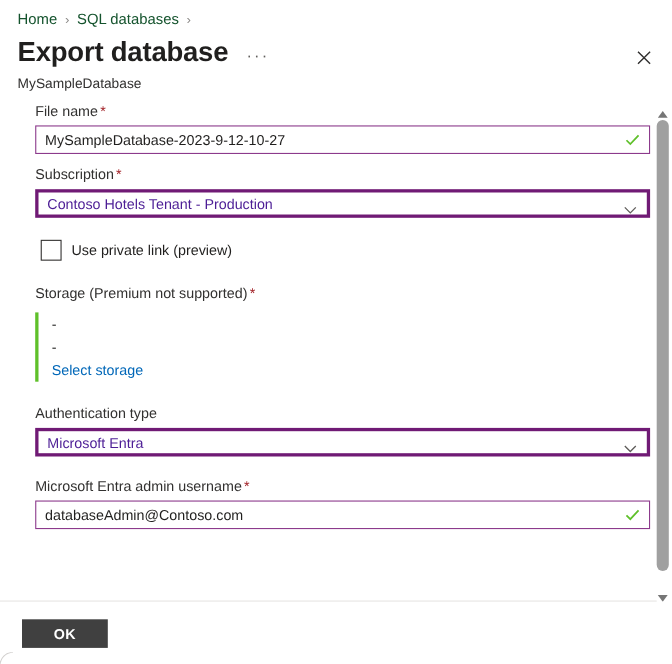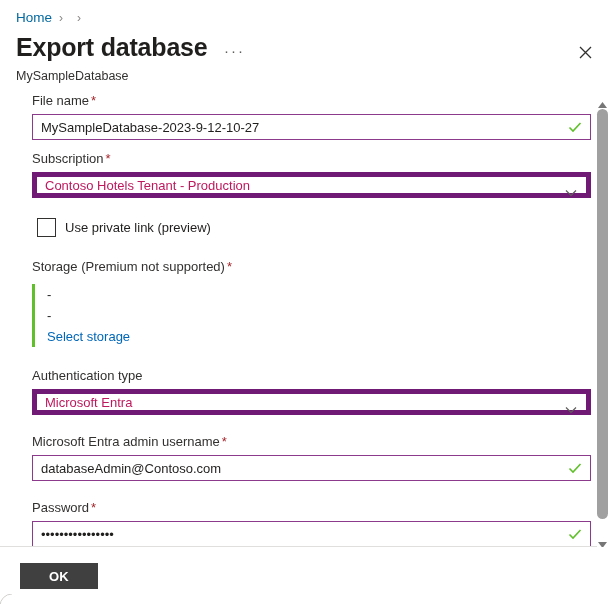--- a/index.html
+++ b/index.html
@@ -22,21 +22,21 @@
     position: absolute;
     top: 9px; left: 16px;
     display: flex;
     align-items: center;
     font-size: 13.5px;
     line-height: 18px;
     color: #0067b8;
     white-space: nowrap;
   }
   .crumb-link {
-    color: #0369a1;
+    color: #14532d;
     cursor: pointer;
     text-decoration: none;
   }
   .crumb-sep {
     color: #8a8886;
     margin: 0 7px;
     font-size: 12px;
   }
 
   
@@ -130,27 +130,27 @@
   .check {
     position: absolute;
     right: 9px; top: 6px;
     width: 14px; height: 14px;
     pointer-events: none;
   }
   .dropdown {
     position: relative;
     width: 559px;
     height: 26px;
-    border: 5px solid #701a75;
+    border: 3px solid #701a75;
     background: #ffffff;
     display: flex;
     align-items: center;
     padding: 0 30px 0 8px;
     font-size: 13px;
-    color: #be185d;
+    color: #4c1d95;
     cursor: pointer;
   }
   .chev {
     position: absolute;
     right: 9px; top: 8px;
     width: 12px; height: 8px;
   }
 
   
   .cb-row {
@@ -257,20 +257,21 @@
   }
 </style>
 </head>
 <body>
 
 <div class="blade">
 
   <nav class="breadcrumb">
     <span class="crumb-link">Home</span>
     <span class="crumb-sep">›</span>
+    <span class="crumb-link">SQL databases</span>
     <span class="crumb-sep">›</span>
   </nav>
 
   <div class="title-row">
     <div class="blade-title">Export database</div>
     <div class="ellipsis-btn">···</div>
   </div>
   <div class="subtitle">MySampleDatabase</div>
 
   <div class="close-btn">
@@ -345,33 +346,20 @@
         <div class="input-wrap">
           <input class="txt valid" type="text" value="databaseAdmin@Contoso.com" style="">
           <span class="check">
             <svg width="14" height="14" viewBox="0 0 14 14" aria-hidden="true">
               <path d="M1.5 7.5 L5 11 L12.5 3" stroke="#5fc02a" stroke-width="1.6" fill="none"></path>
             </svg>
           </span>
         </div>
       </div>
 
-      <div class="field" style="margin-top:18px;">
-        <label class="label">
-          <span>Password</span><span class="req">*</span>
-        </label>
-        <div class="input-wrap">
-          <input class="txt valid" type="text" value="••••••••••••••••" style="">
-          <span class="check">
-            <svg width="14" height="14" viewBox="0 0 14 14" aria-hidden="true">
-              <path d="M1.5 7.5 L5 11 L12.5 3" stroke="#5fc02a" stroke-width="1.6" fill="none"></path>
-            </svg>
-          </span>
-        </div>
-      </div>
 
     </div>
   </div>
 
   <div class="scrollbar">
     <span class="sb-arrow up">
       <svg width="11" height="8" viewBox="0 0 11 8" aria-hidden="true">
         <path d="M5.5 1 L10 7 L1 7 Z" fill="#767676"></path>
       </svg>
     </span>

